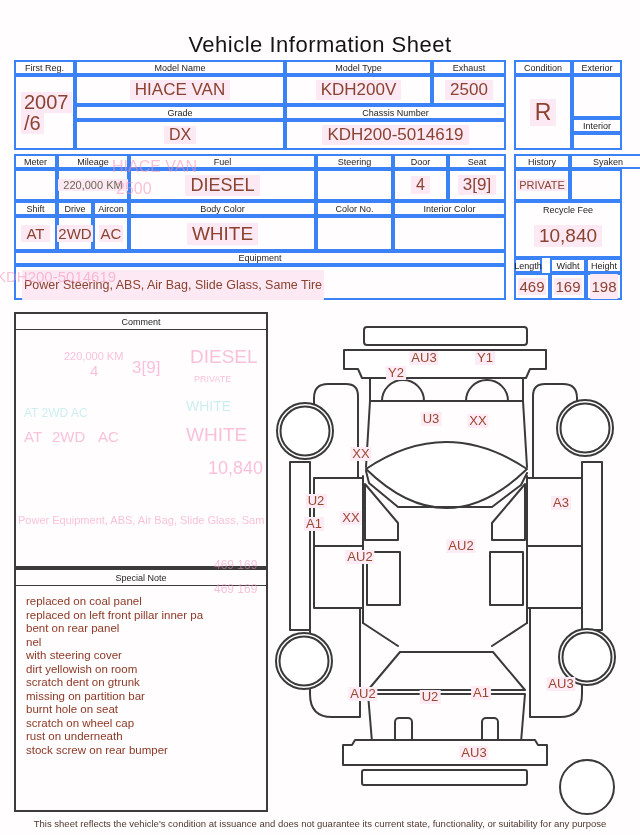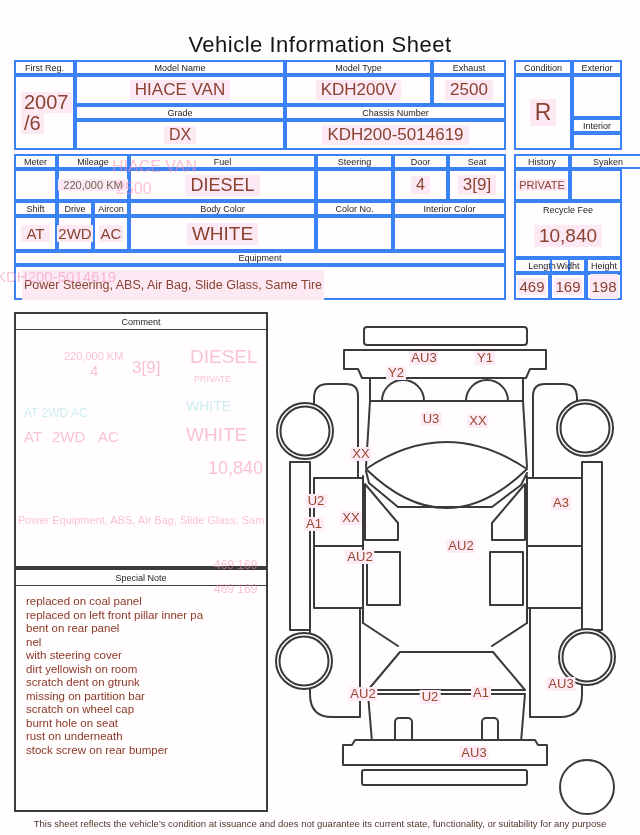--- a/index.html
+++ b/index.html
@@ -122,21 +122,21 @@
   <div class="cell hdr" style="left:514px;top:154px;width:56px;height:15px">History</div>
   <div class="cell val" style="left:514px;top:169px;width:56px;height:32px;font-size:11px">
       <span class="hl" style="padding:0 2px">PRIVATE</span>
     </div>
   <div class="cell hdr" style="left:570px;top:154px;width:76px;height:15px">Syaken</div>
   <div class="cell val" style="left:570px;top:169px;width:52px;height:32px"></div>
   <div class="cell hdr" style="left:514px;top:201px;width:108px;height:15px;border-bottom:none">Recycle Fee</div>
   <div class="cell val" style="left:514px;top:216px;width:108px;height:42px;border-top:none;font-size:19px">
       <span class="hl">10,840</span>
     </div>
-  <div class="cell hdr" style="left:514px;top:258px;width:56px;height:15px">Length</div>
+  <div class="cell hdr" style="left:514px;top:258px;width:28px;height:15px">Length</div>
   <div class="cell hdr" style="left:550px;top:258px;width:36px;height:15px">Widht</div>
   <div class="cell hdr" style="left:586px;top:258px;width:36px;height:15px">Height</div>
   <div class="cell val" style="left:514px;top:273px;width:36px;height:27px;font-size:15px">
       <span class="hl" style="padding:0 1px">469</span>
     </div>
   <div class="cell val" style="left:550px;top:273px;width:36px;height:27px;font-size:15px">
       <span class="hl" style="padding:0 1px">169</span>
     </div>
   <div class="cell val" style="left:586px;top:273px;width:36px;height:27px;font-size:15px">
       <span class="hl" style="padding:4px 1px">198</span>
@@ -150,22 +150,22 @@
     <div class="panel-hdr">Special Note</div>
     <div class="note-lines" id="special-note-lines">
         <div>replaced on coal panel</div>
         <div>replaced on left front pillar inner pa</div>
         <div>bent on rear panel</div>
         <div>nel</div>
         <div>with steering cover</div>
         <div>dirt yellowish on room</div>
         <div>scratch dent on gtrunk</div>
         <div>missing on partition bar</div>
+        <div>burnt hole on seat</div>
         <div>scratch on wheel cap</div>
-        <div>burnt hole on seat</div>
         <div>rust on underneath</div>
         <div>stock screw  on rear bumper</div>
       </div>
   </div>
 
   <div class="diagram">
     <svg width="368" height="505" viewBox="0 0 368 505">
 
       <rect class="ln" x="18" y="146" width="20" height="168"></rect>
       <rect class="ln" x="310" y="146" width="20" height="168"></rect>

